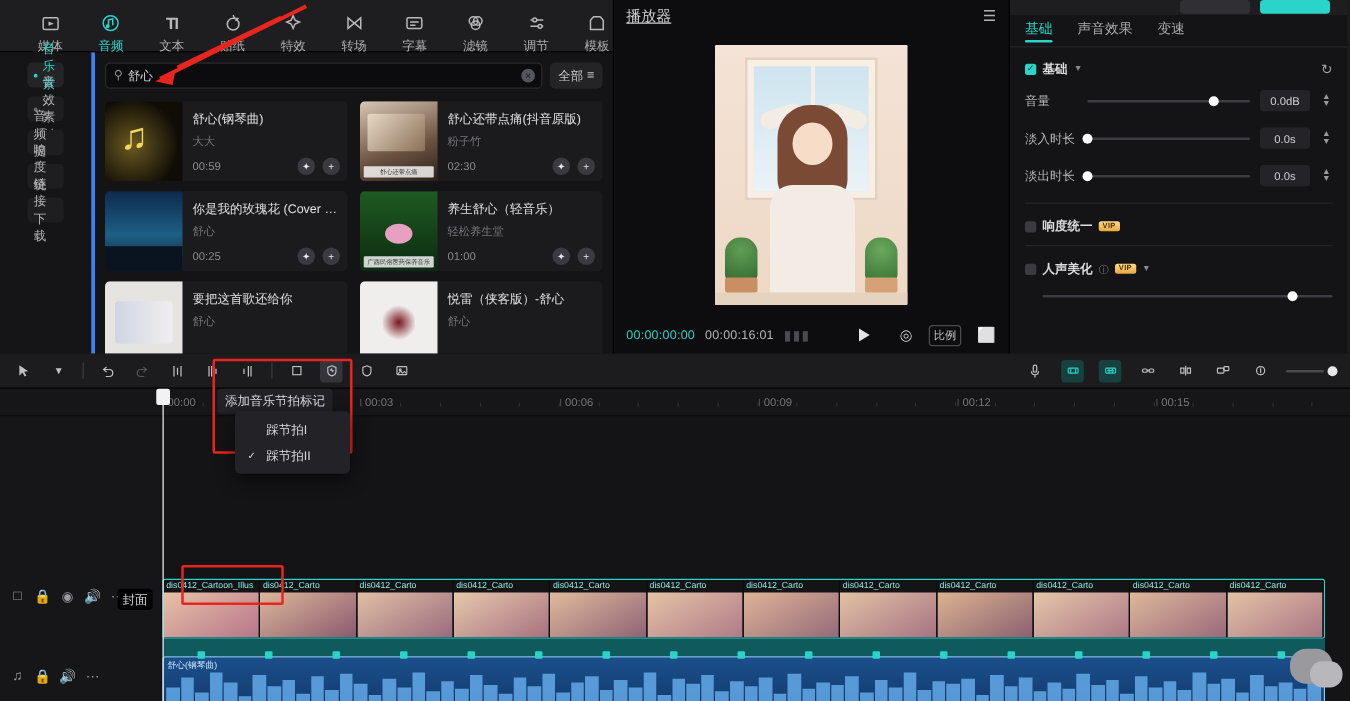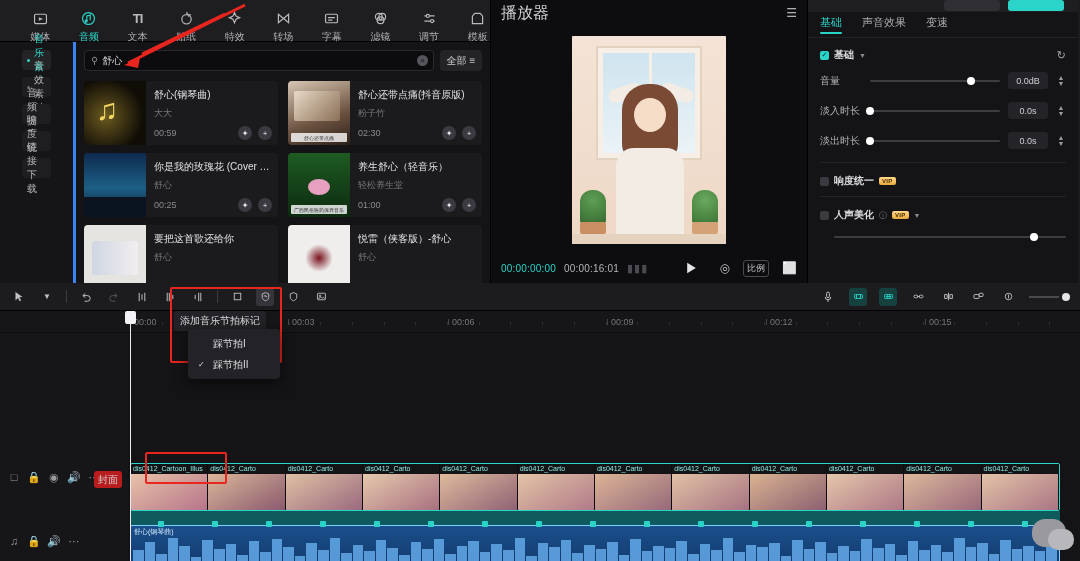--- a/index.html
+++ b/index.html
@@ -63,21 +63,21 @@
   .th-lotus:after { content:""; position:absolute; left:20px; top:26px; width:22px; height:16px; background:#e8a0c0; border-radius:50%; }
   .th-anime { background:#e6e4e0; }
   .th-anime:after { content:""; position:absolute; left:8px; top:16px; width:46px; height:34px; background:linear-gradient(90deg,#cfd6e2,#f1eef0); border-radius:3px; }
   .th-ink { background:#efeeec; }
   .th-ink:after { content:""; position:absolute; left:18px; top:18px; width:26px; height:30px; background:radial-gradient(circle,#7a1420 0%,#efeeec 70%); }
   .th-tag { position:absolute; left:3px; bottom:3px; right:3px; height:9px; background:rgba(250,250,250,.82); border-radius:1px; font-size:5px; color:#333; display:flex; align-items:center; justify-content:center; }
 
   
   .player { width:318px; height:283px; background:#0d0d0f; border-left:1px solid #000; border-right:1px solid #000; display:flex; flex-direction:column; }
   .p-head { height:26px; display:flex; align-items:center; justify-content:space-between; padding:0 10px; }
-  .p-head .pt { font-size:16px; color:#cfcfd4; }
+  .p-head .pt { font-size:12px; color:#cfcfd4;text-decoration:underline; }
   .p-stage { flex:1; display:flex; align-items:center; justify-content:center; }
   .p-canvas { width:154px; height:208px; background:linear-gradient(180deg,#f4e3d6 0%,#eed8c6 100%); position:relative; overflow:hidden; border-radius:1px; }
   .pc-window { position:absolute; left:26px; top:12px; width:102px; height:110px; background:linear-gradient(180deg,#cfe4ef,#eaf3f7); border:5px solid #f7efe6; box-shadow:0 0 0 2px #e3d2c0; }
   .pc-window:after { content:""; position:absolute; left:46px; top:0; width:3px; height:100%; background:#f7efe6; }
   .pc-hair { position:absolute; left:50px; top:48px; width:56px; height:78px; background:#7a4a35; border-radius:26px 26px 18px 18px; }
   .pc-face { position:absolute; left:62px; top:62px; width:32px; height:34px; background:#f6ddc8; border-radius:50%; }
   .pc-body { position:absolute; left:44px; top:112px; width:68px; height:96px; background:#f2ece4; border-radius:18px 18px 0 0; }
   .pc-armL { position:absolute; left:36px; top:50px; width:34px; height:14px; background:#f2ece4; border-radius:8px; transform:rotate(-18deg); }
   .pc-armR { position:absolute; left:88px; top:50px; width:34px; height:14px; background:#f2ece4; border-radius:8px; transform:rotate(18deg); }
   .pc-plantL { position:absolute; left:8px; bottom:20px; width:26px; height:34px; background:radial-gradient(circle at 50% 30%,#5f9e55,#346b30); border-radius:12px 12px 4px 4px; }
@@ -134,21 +134,21 @@
   .zknob { width:8px; height:8px; background:#e6e6ea; border-radius:50%; }
 
   .tl-ruler { height:22px; background:#161618; position:relative; border-bottom:1px solid #0d0d0f; }
   .rmark { position:absolute; top:6px; font-size:9px; color:#75757b; }
   .rtick { position:absolute; top:8px; width:1px; height:6px; background:#44444a; }
 
   .tl-tracks { position:relative; height:228px; }
   .headers { position:absolute; left:0; top:0; width:128px; height:228px; background:#161618; }
   .hdr-row { position:absolute; left:0; width:128px; display:flex; align-items:center; gap:8px; padding-left:8px; }
   .hicon { width:12px; height:12px; display:flex; align-items:center; justify-content:center; color:#9a9aa0; cursor:pointer; }
-  .cover-btn { position:absolute; right:6px; width:28px; height:17px; background:#b91c1c; border-radius:3px; font-size:10px; color:#d2d2d6; display:flex; align-items:center; justify-content:center; cursor:pointer; }
+  .cover-btn { position:absolute; right:6px; width:28px; height:17px; background:#000000; border-radius:3px; font-size:10px; color:#d2d2d6; display:flex; align-items:center; justify-content:center; cursor:pointer; }
 
   .lane { position:absolute; left:128px; }
   .vclips { display:flex; height:48px; border:1px solid #2ad4c8; border-radius:2px; overflow:hidden; }
   .vclip { flex:1; position:relative; overflow:hidden; border-right:1px solid #0d0d0f; }
   .vclip .cl { position:absolute; left:2px; top:1px; font-size:7px; color:#8ee8e0; white-space:nowrap; z-index:2; }
   .vclip .img { position:absolute; left:0; top:10px; right:0; bottom:0; }
   .teal-strip { height:14px; background:#0f5a5c; }
   .audio-clip { height:44px; background:linear-gradient(180deg,#1b4f8c,#123a6b); border:1px solid #7fd0ff; border-radius:2px; position:relative; overflow:hidden; }
   .aname { position:absolute; left:3px; top:1px; font-size:7px; color:#cfe8ff; z-index:3; }
   .beat { position:absolute; width:6px; height:6px; background:#2ad4c8; top:-3px; border-radius:1px; }

